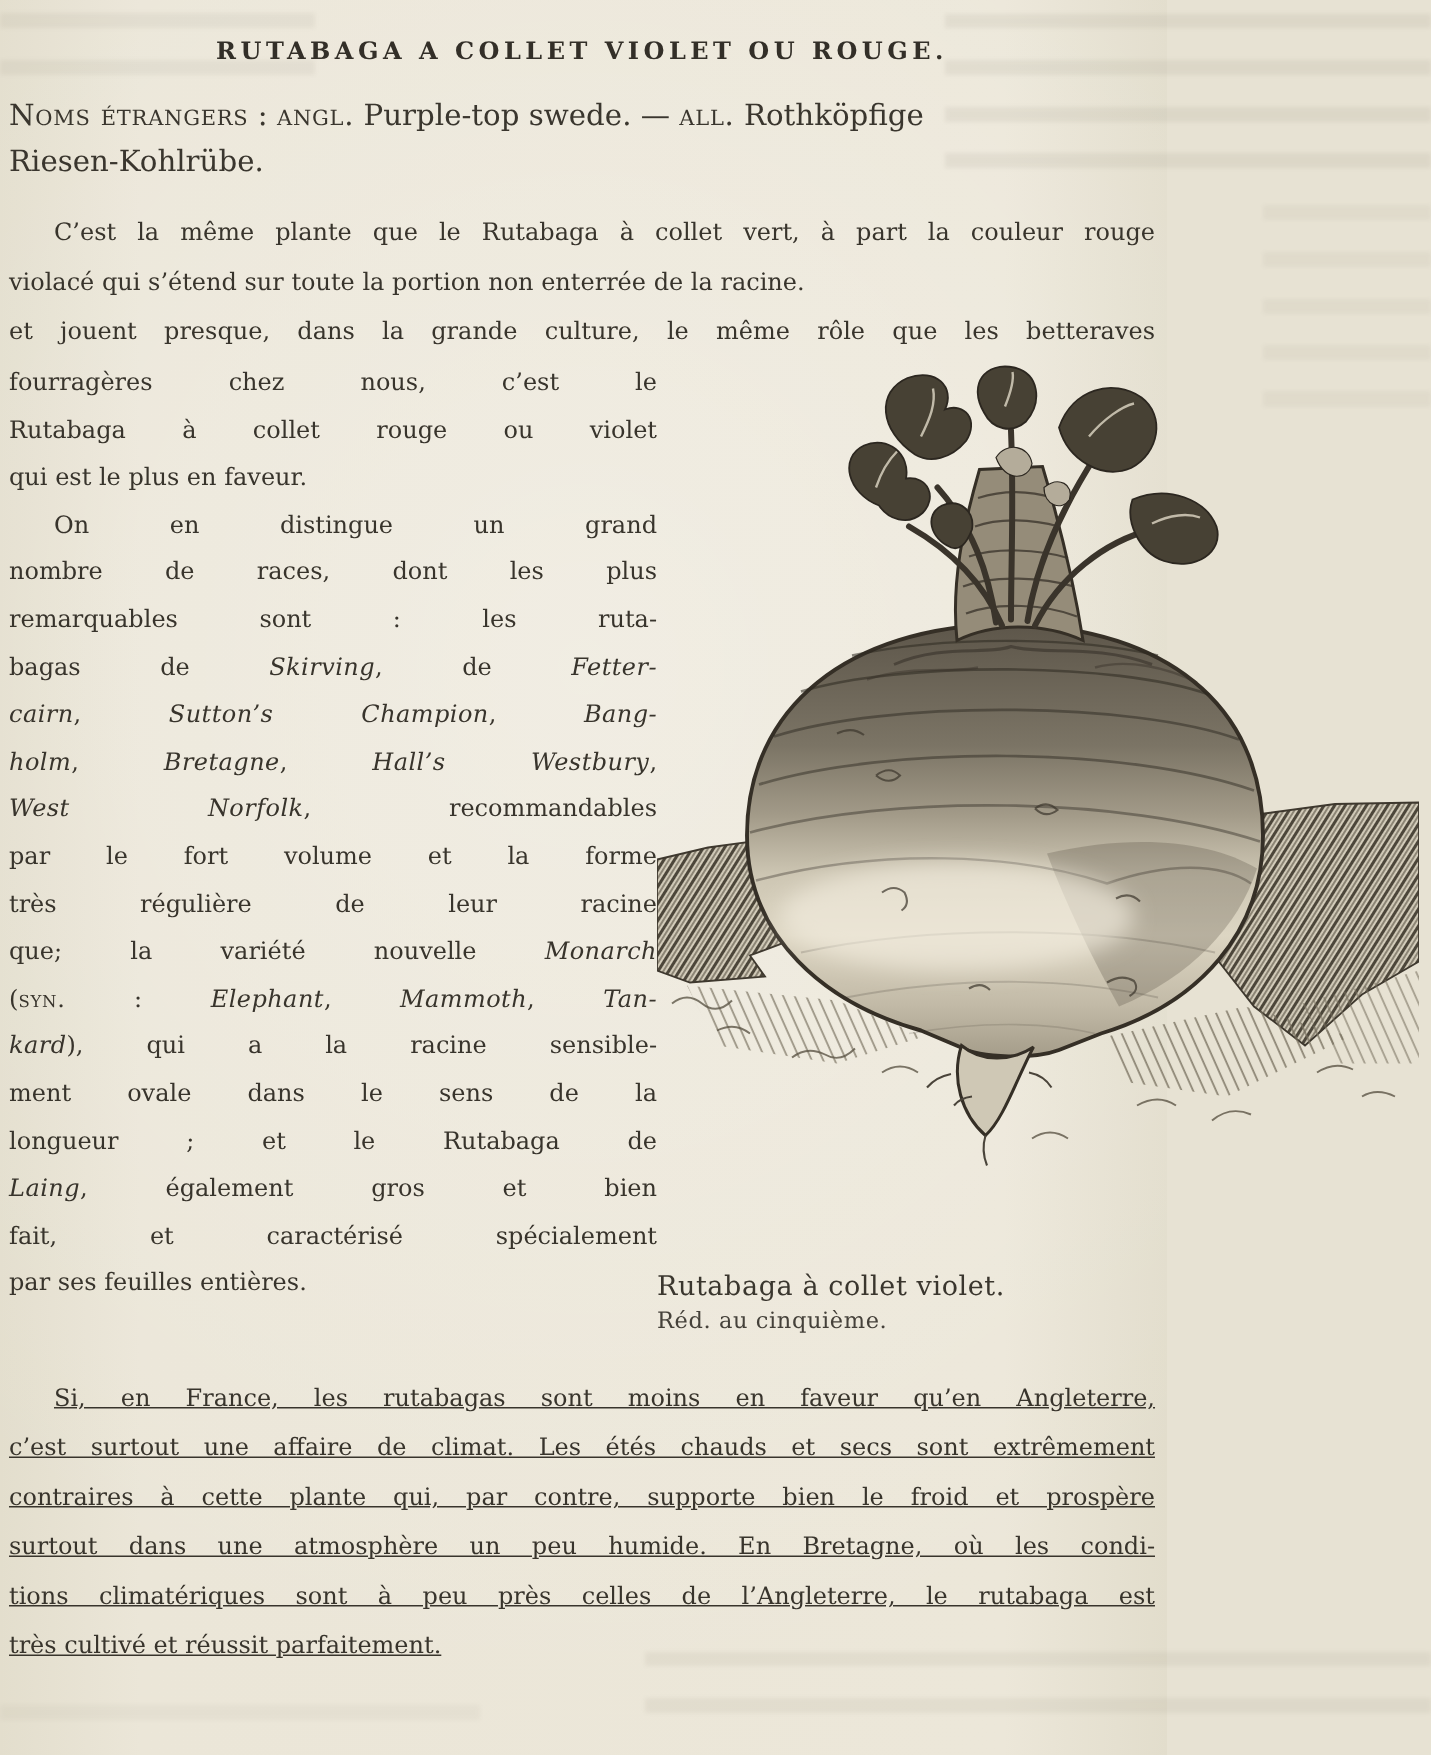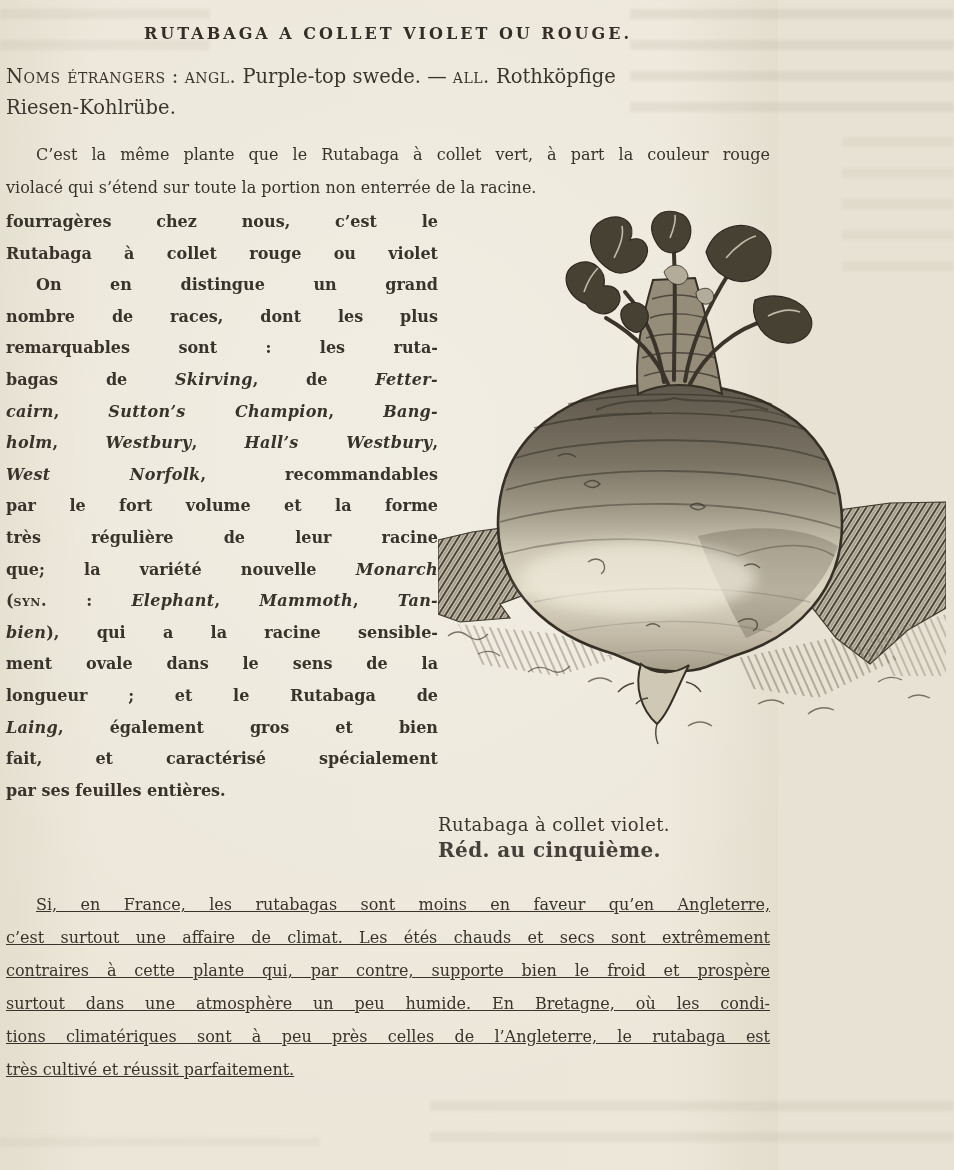--- a/index.html
+++ b/index.html
@@ -37,28 +37,28 @@
     text-align:left;font-size:19.5px;line-height:31px;margin:0 0 15px 0;color:#3a362e;
   }
   .sc{font-variant:small-caps;letter-spacing:.5px;}
   i{letter-spacing:.3px;}
 
   .body-text{font-size:16px;color:#38342c;}
   .tline{white-space:nowrap;text-align:justify;text-align-last:justify;}
   .tline.last{text-align-last:left;}
   .tline.indent{text-indent:30px;}
   .fw .tline{line-height:33px;}
-  .col .tline{line-height:31.6px;white-space:normal;font-weight:bold;}
+  .col .tline{line-height:31.6px;white-space:normal;}
 
   .wrap{display:flex;align-items:flex-start;margin-top:2px;}
   .leftcol{width:432px;flex:none;}
   .figcol{flex:1;display:flex;flex-direction:column;align-items:flex-start;padding-top:0;}
   .figcol svg{display:block;}
   .cap1{font-size:18px;margin-top:8px;color:#3a362e;letter-spacing:.4px;}
-  .cap2{font-size:20px;margin-top:3px;color:#45413a;letter-spacing:.4px;font-weight:bold;}
+  .cap2{font-size:15px;margin-top:3px;color:#45413a;letter-spacing:.4px;}
 
   .para3{margin-top:26px;text-decoration:underline;}
 </style>
 </head>
 <body>
 
 <div class="page">
 
   <div class="bleed b1"></div>
   <div class="bleed b2"></div>
@@ -72,38 +72,40 @@
     <div><span class="sc">Noms étrangers</span> : <span class="sc">angl.</span> Purple-top swede. — <span class="sc">all.</span> Rothköpfige</div>
     <div>Riesen-Kohlrübe.</div>
   </div>
 
   <div class="fw body-text">
       <div class="tline indent">C’est la même plante que le Rutabaga à collet vert, à part la couleur rouge</div>
       <div class="tline last">violacé qui s’étend sur toute la portion non enterrée de la racine.</div>
     </div>
 
   <div class="fw body-text">
+      <div class="tline">et jouent presque, dans la grande culture, le même rôle que les betteraves</div>
     </div>
 
   <div class="wrap">
     <div class="leftcol col body-text">
         <div class="tline">fourragères chez nous, c’est le</div>
         <div class="tline">Rutabaga à collet rouge ou violet</div>
+        <div class="tline last">qui est le plus en faveur.</div>
         <div class="tline indent">On en distingue un grand</div>
         <div class="tline">nombre de races, dont les plus</div>
         <div class="tline">remarquables sont : les ruta-</div>
         <div class="tline">bagas de <i>Skirving</i>, de <i>Fetter-</i></div>
         <div class="tline"><i>cairn</i>, <i>Sutton’s Champion</i>, <i>Bang-</i></div>
-        <div class="tline"><i>holm</i>, <i>Westbury</i>, <i>Hall’s Westbury</i>,</div>
+        <div class="tline"><i>holm</i>, <i>Bretagne</i>, <i>Hall’s Westbury</i>,</div>
         <div class="tline"><i>West Norfolk</i>, recommandables</div>
         <div class="tline">par le fort volume et la forme</div>
         <div class="tline">très régulière de leur racine</div>
         <div class="tline">que; la variété nouvelle <i>Monarch</i></div>
         <div class="tline">(<span class="sc">syn.</span> : <i>Elephant</i>, <i>Mammoth</i>, <i>Tan-</i></div>
-        <div class="tline"><i>bien</i>), qui a la racine sensible-</div>
+        <div class="tline"><i>kard</i>), qui a la racine sensible-</div>
         <div class="tline">ment ovale dans le sens de la</div>
         <div class="tline">longueur ; et le Rutabaga de</div>
         <div class="tline"><i>Laing</i>, également gros et bien</div>
         <div class="tline">fait, et caractérisé spécialement</div>
         <div class="tline last">par ses feuilles entières.</div>
       </div>
 
     <figure class="figcol" style="margin:0">
       <svg width="508" height="600" viewBox="0 0 508 600" aria-hidden="true">
         <defs>

